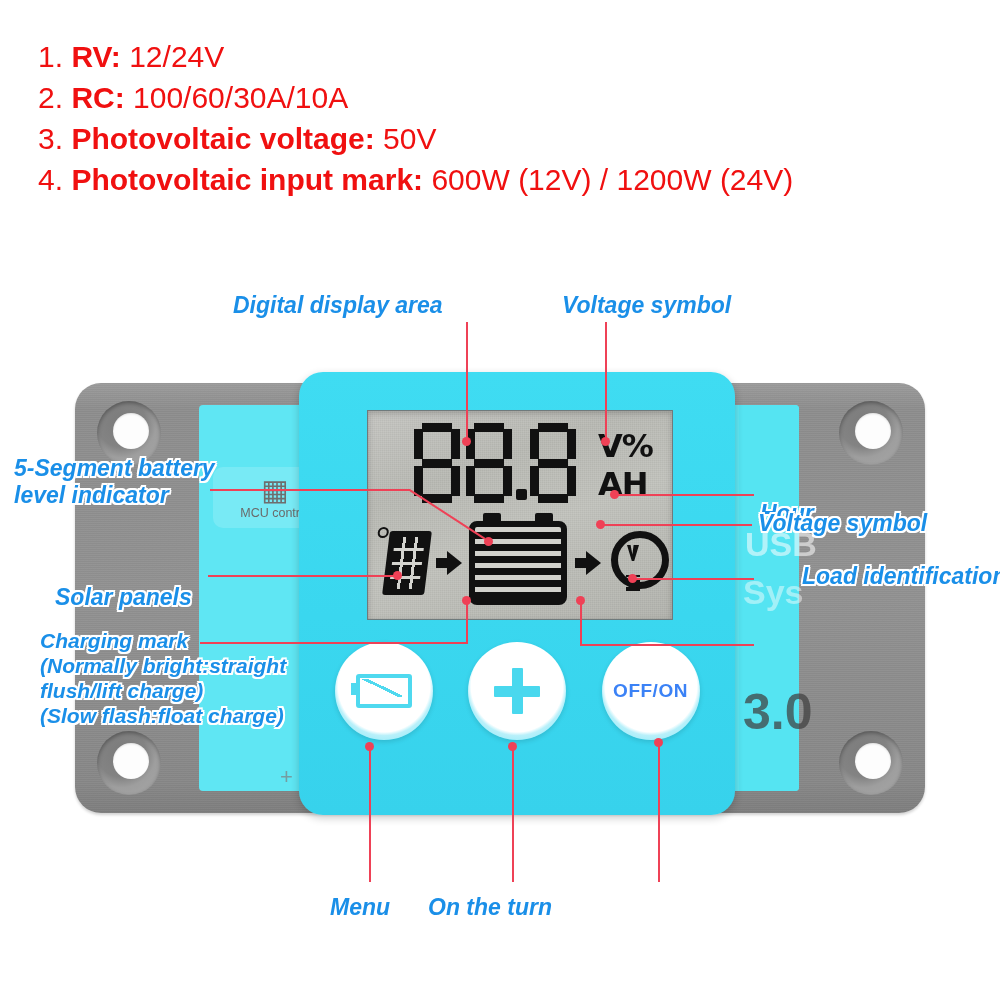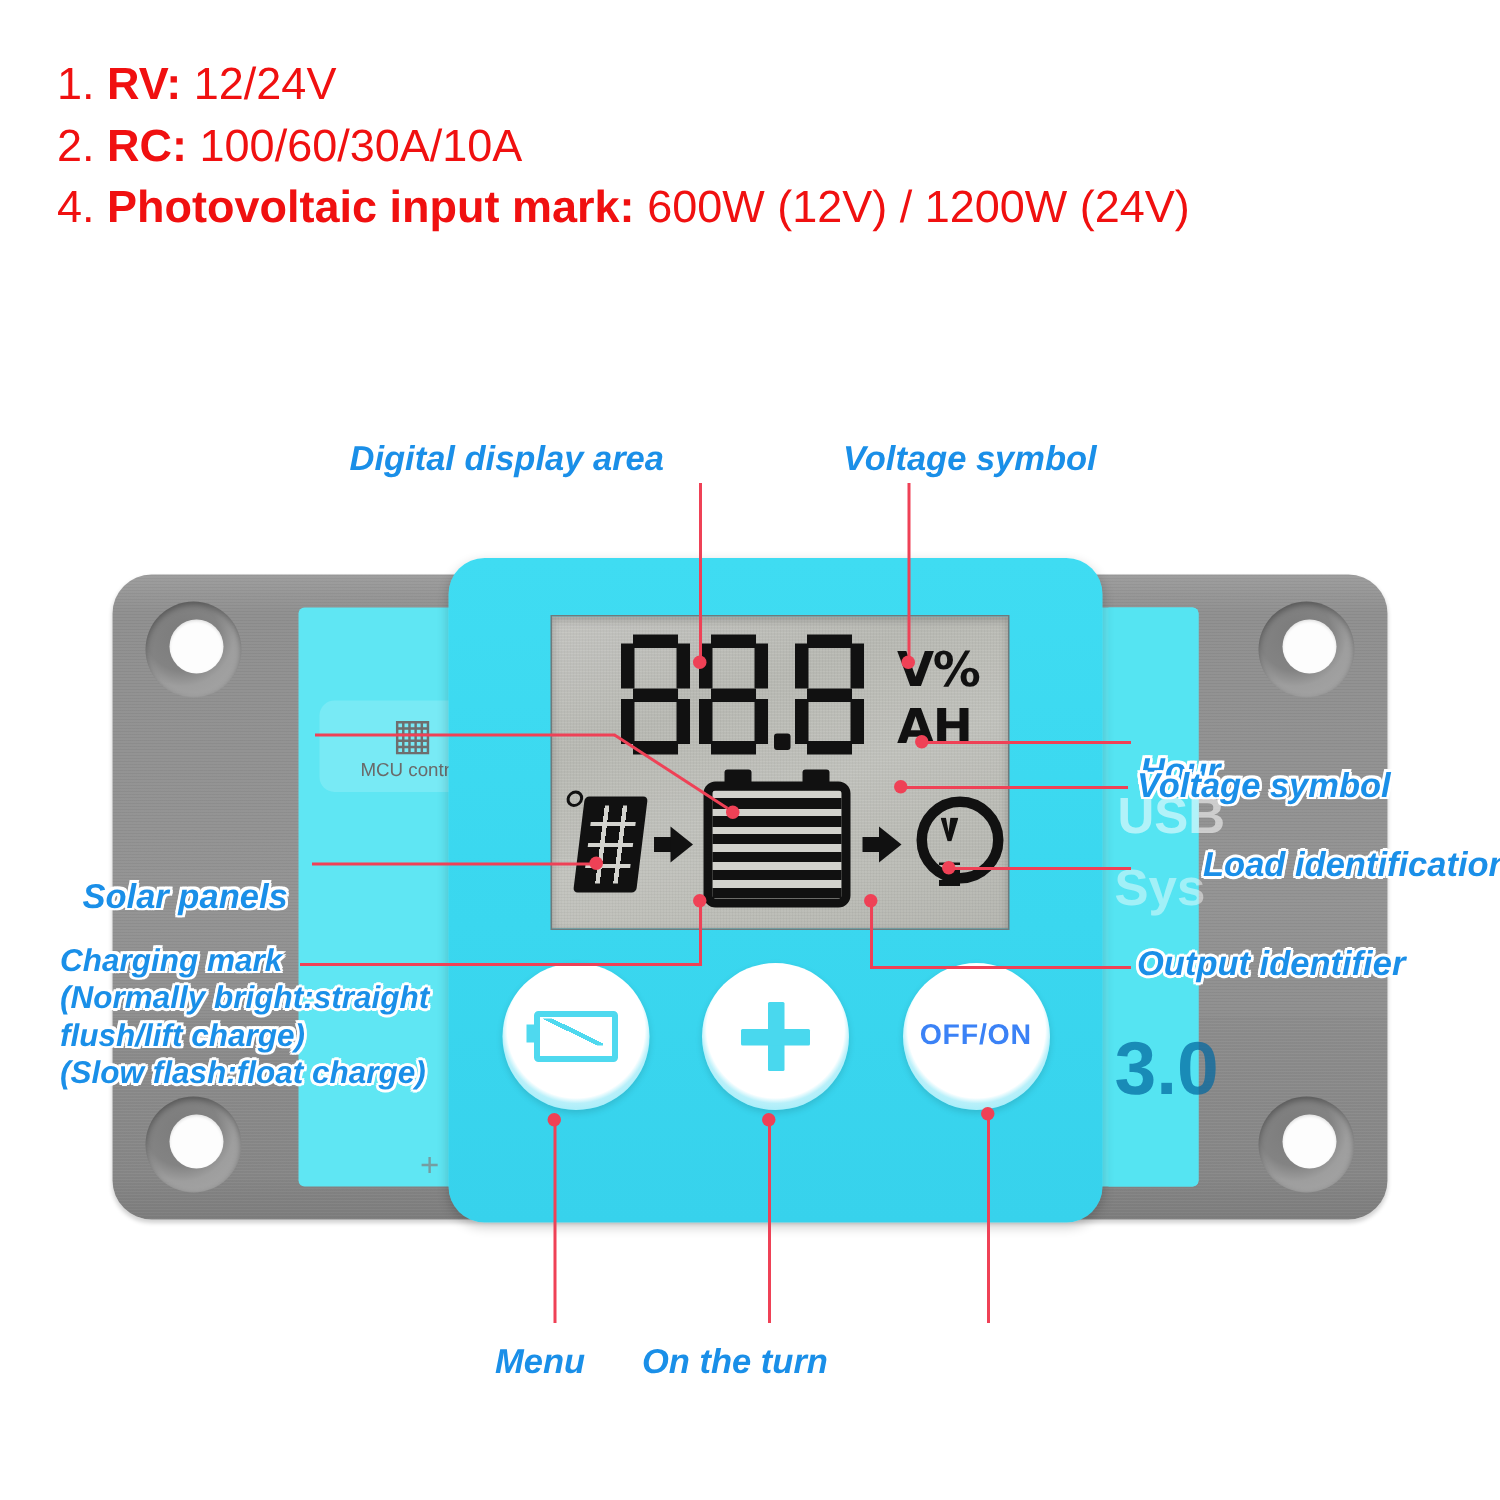--- a/index.html
+++ b/index.html
@@ -88,21 +88,21 @@
   .usb-v{
     position:absolute;left:546px;top:120px;font-size:34px;font-weight:bold;
     color:#ffffff;opacity:.55;letter-spacing:0px;
   }
   .sys-v{
     position:absolute;left:544px;top:168px;font-size:34px;font-weight:bold;
     color:#ffffff;opacity:.45;
   }
   .ver30{
     position:absolute;left:544px;top:278px;font-size:50px;font-weight:bold;
-    color:#0369a1;opacity:.72;
+    color:#404040;opacity:.72;
   }
 
   
   .terminal{
     position:absolute;left:205px;bottom:12px;width:280px;height:48px;color:#7f7f7f;
     display:flex;align-items:center;gap:14px;font-size:22px;opacity:.7;
   }
   .terminal.right{left:auto;right:120px;}
   .solar-silk{
     width:70px;height:40px;
@@ -263,20 +263,25 @@
   <div class="spec-list">
     <div class="spec-row">
       <span class="spec-num">1.</span>
       <span class="spec-key">RV:</span>
       <span class="spec-val">12/24V</span>
     </div>
     <div class="spec-row">
       <span class="spec-num">2.</span>
       <span class="spec-key">RC:</span>
       <span class="spec-val">100/60/30A/10A</span>
+    </div>
+    <div class="spec-row">
+      <span class="spec-num">3.</span>
+      <span class="spec-key">Photovoltaic voltage:</span>
+      <span class="spec-val">50V</span>
     </div>
     <div class="spec-row">
       <span class="spec-num">4.</span>
       <span class="spec-key">Photovoltaic input mark:</span>
       <span class="spec-val">600W (12V) / 1200W (24V)</span>
     </div>
   </div>
 
   <div class="board">
     <div class="board-inner"></div>
@@ -441,27 +446,28 @@
   <div class="lead leadv" style="left:369px;top:746px;height:136px;"></div>
   <div class="dot" style="left:365px;top:742px;"></div>
   <div class="lead leadv" style="left:512px;top:746px;height:136px;"></div>
   <div class="dot" style="left:508px;top:742px;"></div>
   <div class="lead leadv" style="left:658px;top:742px;height:140px;"></div>
   <div class="dot" style="left:654px;top:738px;"></div>
 
   <div class="callout" style="left:233px;top:292px;">Digital display area</div>
   <div class="callout" style="left:562px;top:292px;">Voltage symbol</div>
 
+  <div class="callout" style="left:14px;top:455px;">5-Segment battery
+level indicator</div>
   <div class="callout" style="left:55px;top:584px;">Solar panels</div>
   <div class="callout small" style="left:8px;top:628px;margin-left:32px;">Charging mark
 (Normally bright:straight
 flush/lift charge)
 (Slow flash:float charge)</div>
 
   <div class="callout" style="left:760px;top:480px;margin-top:20px;">Hour</div>
   <div class="callout" style="left:758px;top:510px;">Voltage symbol</div>
   <div class="callout" style="left:802px;top:563px;">Load identification</div>
-  <div class="callout" style="left:758px;top:629px;">Output identifier</div>
 
   <div class="callout" style="left:330px;top:894px;">Menu</div>
   <div class="callout" style="left:428px;top:894px;">On the turn</div>
 
 </div>
 
 </body></html>

